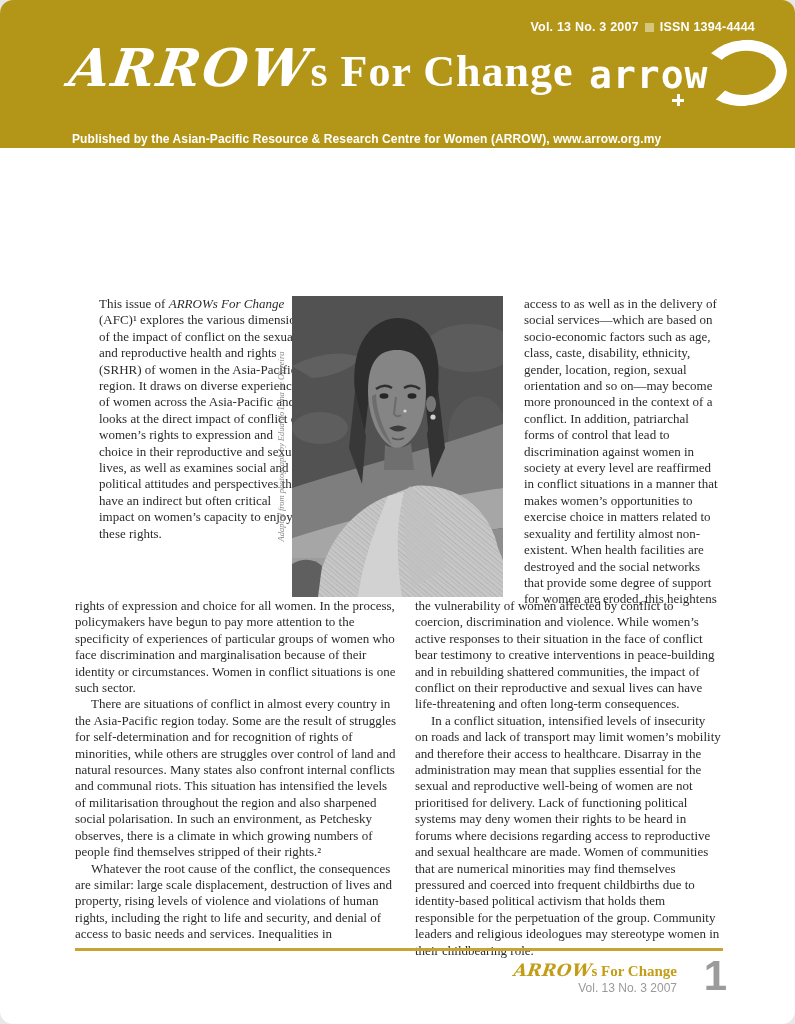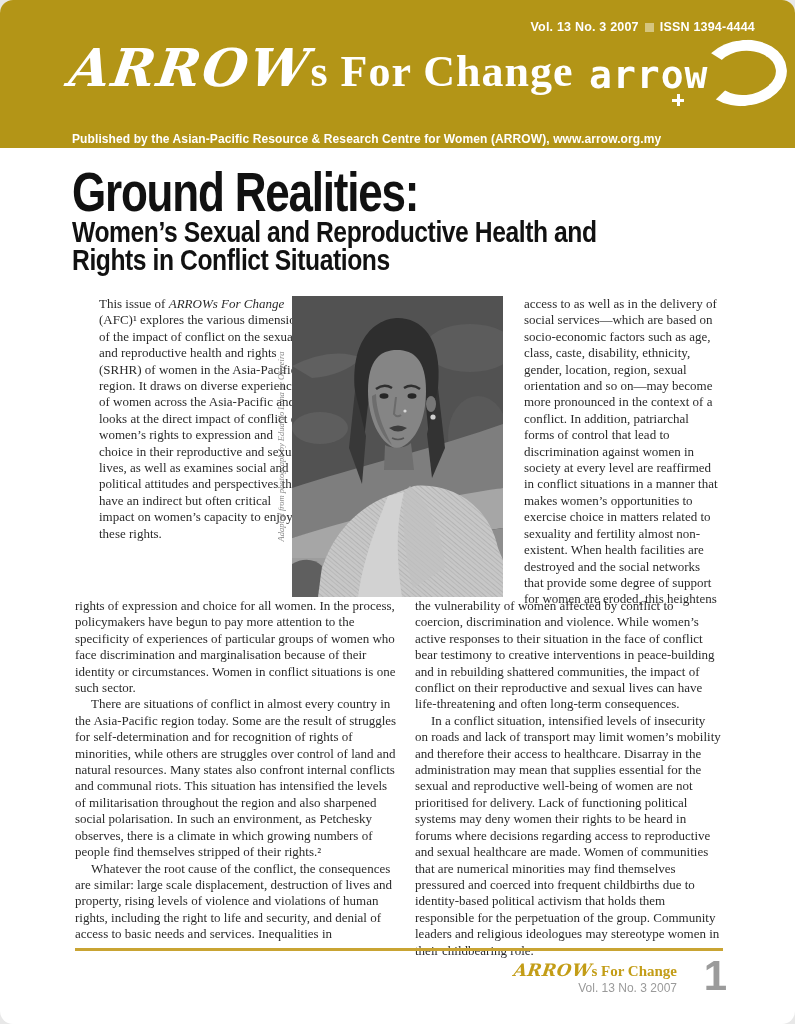--- a/index.html
+++ b/index.html
@@ -118,25 +118,20 @@
 
     <div class="logo">
       <span class="logo-word">arrow</span>
       <span class="female-cross"></span>
       <span class="logo-crescent"></span>
     </div>
 
     <div class="published">Published by the Asian-Pacific Resource &amp; Research Centre for Women (ARROW), www.arrow.org.my</div>
   </div>
 
-  <div class="headline-block">
-    <span class="headline">Ground Realities:</span><br>
-    <span class="subheadline">Women’s Sexual and Reproductive Health and</span><br>
-    <span class="subheadline">Rights in Conflict Situations</span>
-  </div>
 
   <div class="col-narrow-left body-text">
     <p><span>This issue of </span><span class="ital">ARROWs For Change</span><span> (AFC)¹ explores the various dimensions of the impact of conflict on the sexual and reproductive health and rights (SRHR) of women in the Asia-Pacific region. It draws on diverse experiences of women across the Asia-Pacific and looks at the direct impact of conflict on women’s rights to expression and choice in their reproductive and sexual lives, as well as examines social and political attitudes and perspectives that have an indirect but often critical impact on women’s capacity to enjoy these rights.</span></p>
   </div>
 
   <div class="col-narrow-right body-text">
     <p>access to as well as in the delivery of social services—which are based on socio-economic factors such as age, class, caste, disability, ethnicity, gender, location, region, sexual orientation and so on—may become more pronounced in the context of a conflict. In addition, patriarchal forms of control that lead to discrimination against women in society at every level are reaffirmed in conflict situations in a manner that makes women’s opportunities to exercise choice in matters related to sexuality and fertility almost non-existent. When health facilities are destroyed and the social networks that provide some degree of support for women are eroded, this heightens</p>
   </div>
 
   <div class="col-wide-left body-text">

